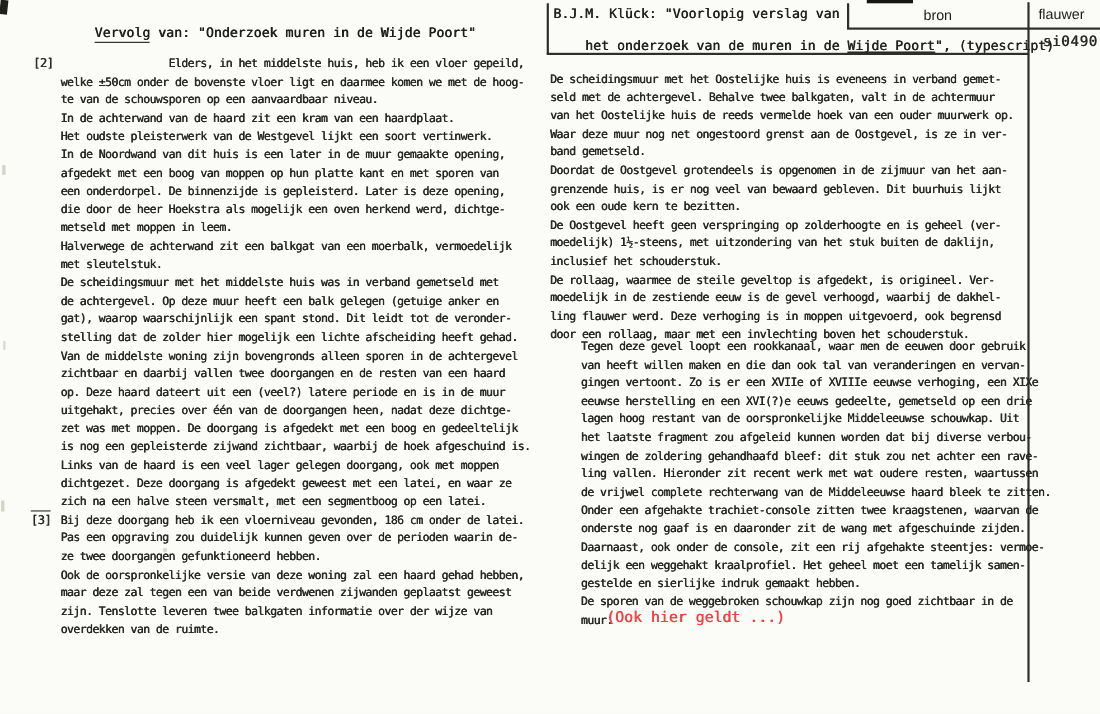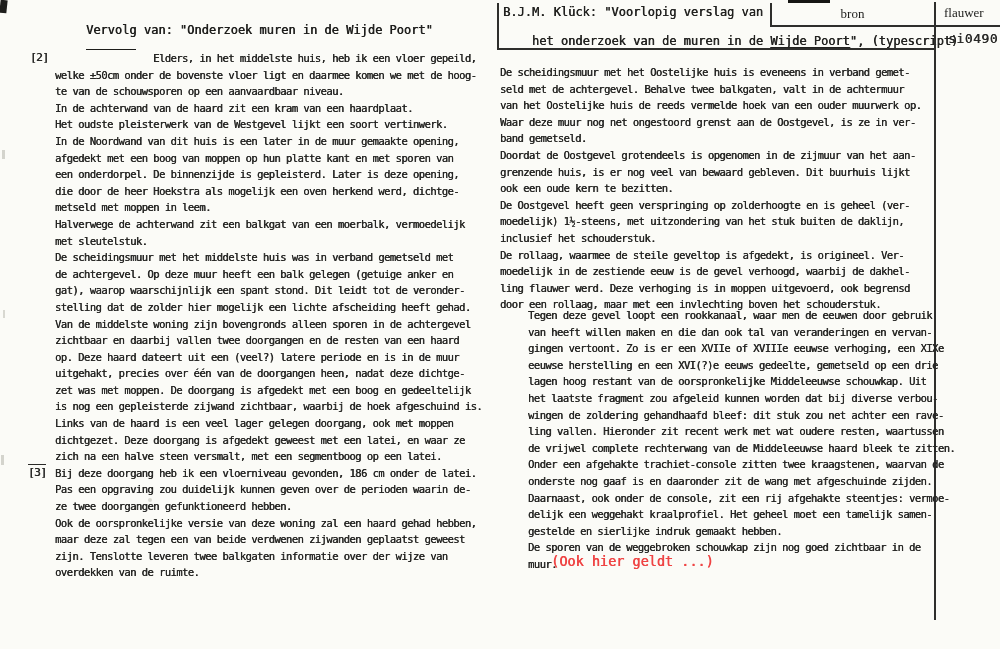--- a/index.html
+++ b/index.html
@@ -13,37 +13,37 @@
     position:absolute;
     font-size:10.5px;line-height:16.6px;letter-spacing:-0.55px;
     white-space:pre;
     text-shadow:0.35px 0 0 currentColor;
     color:#262624;
   }
   .title-line{
     position:absolute;font-size:12px;line-height:17px;white-space:pre;
     text-shadow:0.5px 0 0 currentColor;color:#1d1d1b;
   }
-  .underlined{border-bottom:1.5px solid #1d1d1b;padding-bottom:12px;}
+  .underlined{border-bottom:1.5px solid #1d1d1b;padding-bottom:1px;}
   .marker{
     position:absolute;font-size:11px;letter-spacing:-0.5px;
     text-shadow:0.4px 0 0 currentColor;color:#2a2a28;white-space:pre;
   }
   .marker.m3{border-top:1.5px solid #2a2a28;padding-top:1px;}
   .citation-line{
     position:absolute;font-size:12px;white-space:pre;
     text-shadow:0.4px 0 0 currentColor;color:#222220;
   }
   .cit-underline{text-decoration:underline;text-underline-offset:2px;}
   .footer-typed{
     position:absolute;font-size:13.5px;line-height:18px;white-space:pre;
     text-shadow:0.5px 0 0 currentColor;color:#ef4444;
   }
   .stamp-label{
-    position:absolute;font-family:Liberation Serif, serif;
+    position:absolute;font-family:Liberation Sans, sans-serif;
     font-size:13px;color:#1c1c1a;
   }
   .stamp-code{
     position:absolute;font-size:13px;letter-spacing:0.5px;
     text-shadow:0.4px 0 0 currentColor;color:#2a2a28;
   }
   .rule{position:absolute;background:#2e2e2c;}
   .artifact{position:absolute;}
 </style>
 </head>

